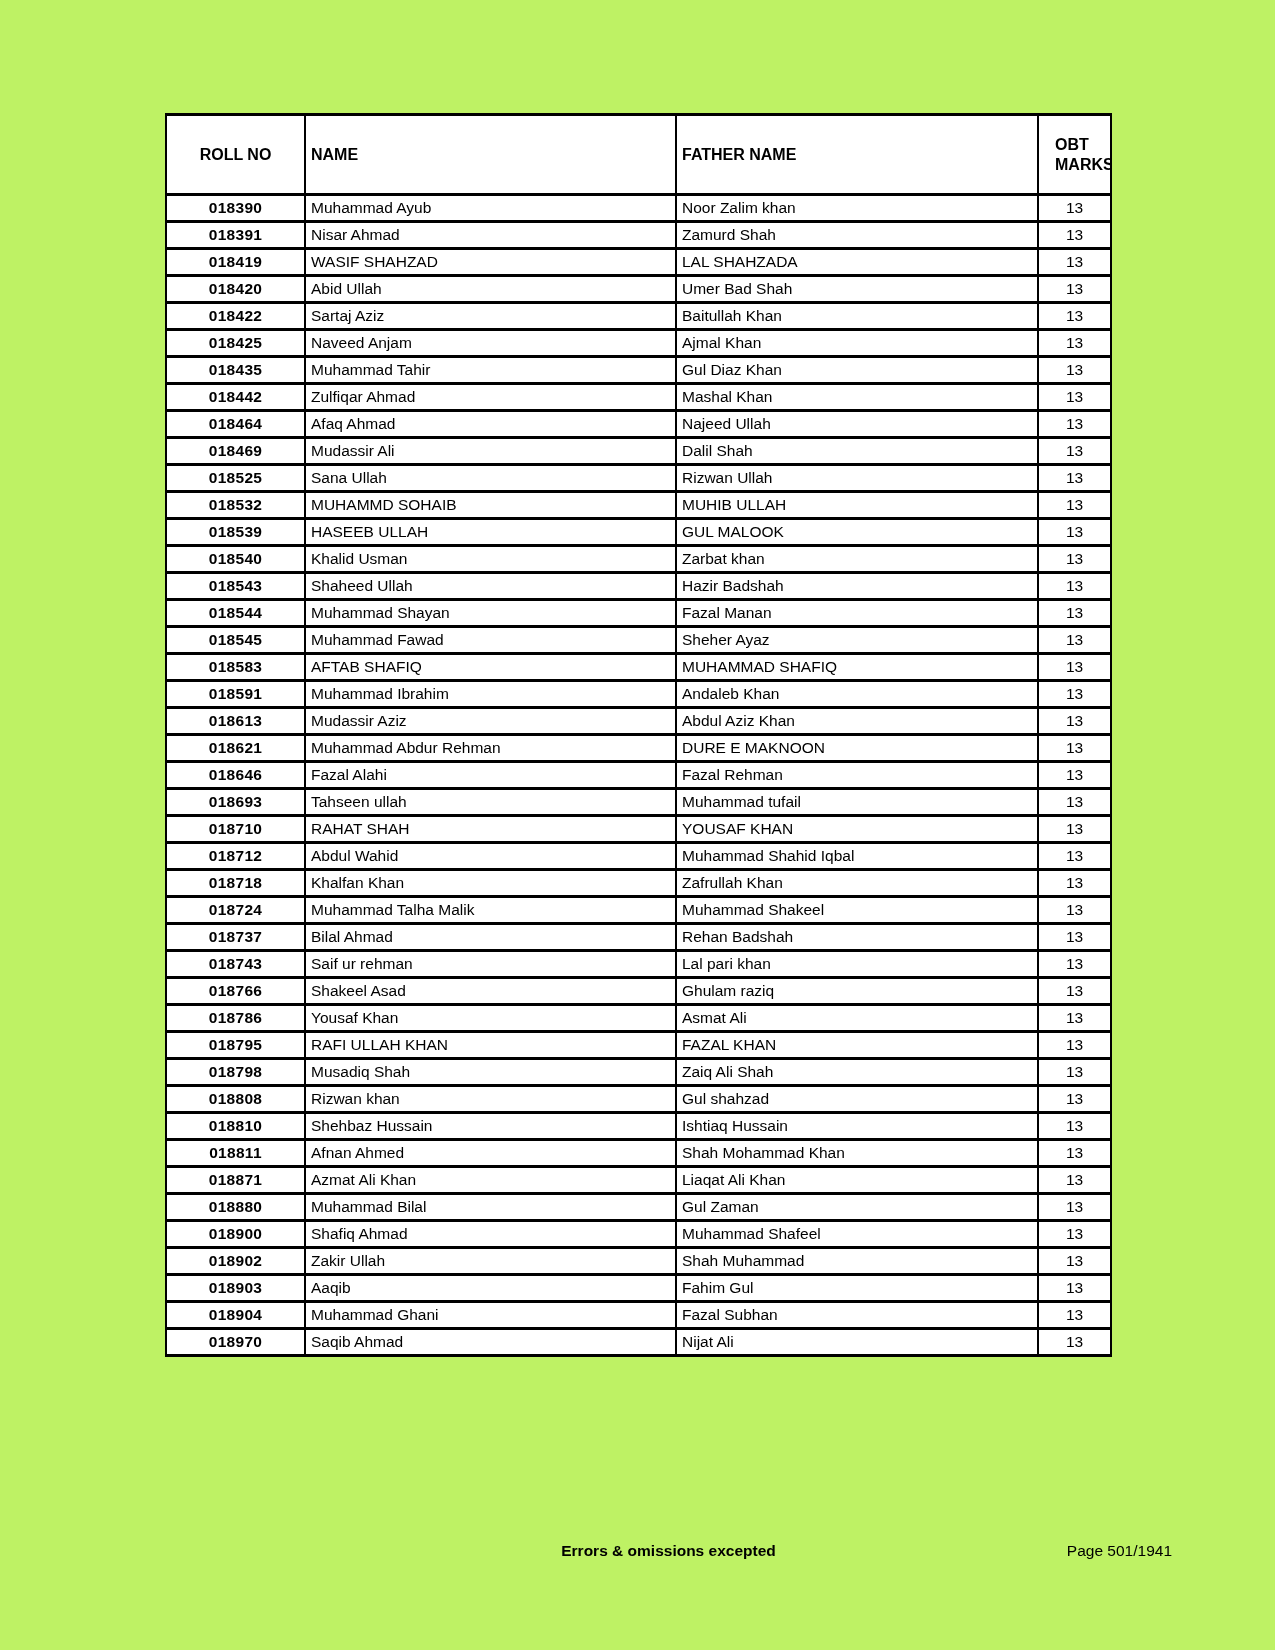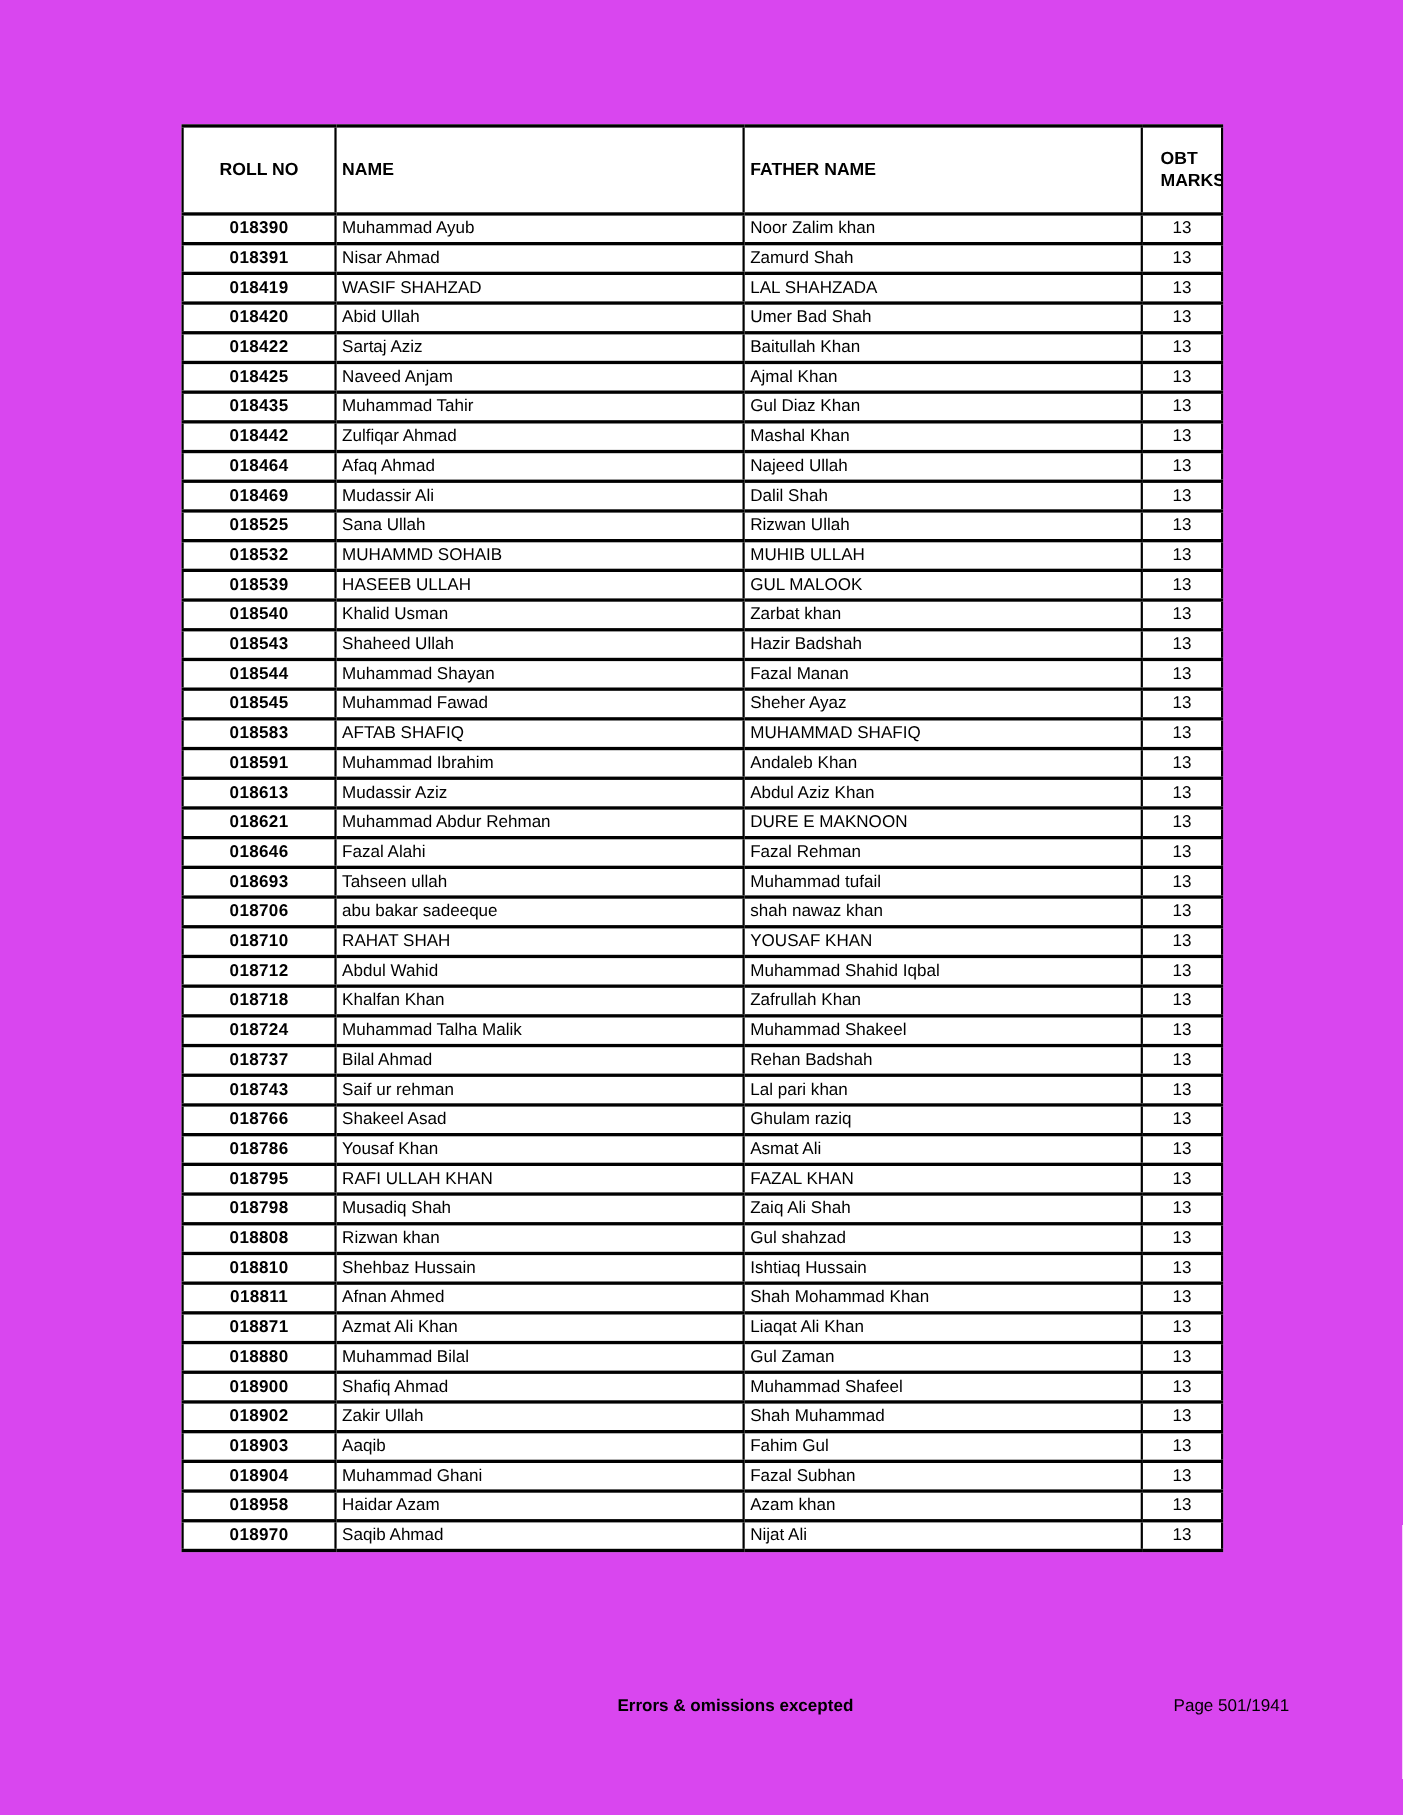--- a/index.html
+++ b/index.html
@@ -8,21 +8,21 @@
     height: 1650px;
     background: #ffffff;
     font-family: "Liberation Sans", "DejaVu Sans", sans-serif;
     color: #000000;
     overflow: hidden;
   }
   .page {
     position: relative;
     width: 1275px;
     height: 1650px;
-    background: #d946ef;
+    background: #bef264;
   }
   .results-table-wrap {
     position: absolute;
     left: 165px;
     top: 113px;
     width: 945px;
   }
   table.results {
     width: 945px;
     table-layout: fixed;
@@ -276,26 +276,20 @@
             <td class="cell-marks">13</td>
           </tr>
 
           <tr>
             <td class="cell-roll">018693</td>
             <td class="cell-name">Tahseen ullah</td>
             <td class="cell-father">Muhammad tufail</td>
             <td class="cell-marks">13</td>
           </tr>
 
-          <tr>
-            <td class="cell-roll">018706</td>
-            <td class="cell-name">abu bakar sadeeque</td>
-            <td class="cell-father">shah nawaz khan</td>
-            <td class="cell-marks">13</td>
-          </tr>
 
           <tr>
             <td class="cell-roll">018710</td>
             <td class="cell-name">RAHAT SHAH</td>
             <td class="cell-father">YOUSAF KHAN</td>
             <td class="cell-marks">13</td>
           </tr>
 
           <tr>
             <td class="cell-roll">018712</td>
@@ -417,26 +411,20 @@
             <td class="cell-marks">13</td>
           </tr>
 
           <tr>
             <td class="cell-roll">018904</td>
             <td class="cell-name">Muhammad Ghani</td>
             <td class="cell-father">Fazal Subhan</td>
             <td class="cell-marks">13</td>
           </tr>
 
-          <tr>
-            <td class="cell-roll">018958</td>
-            <td class="cell-name">Haidar Azam</td>
-            <td class="cell-father">Azam khan</td>
-            <td class="cell-marks">13</td>
-          </tr>
 
           <tr>
             <td class="cell-roll">018970</td>
             <td class="cell-name">Saqib Ahmad</td>
             <td class="cell-father">Nijat Ali</td>
             <td class="cell-marks">13</td>
           </tr>
         </tbody>
     </table>
   </div>

